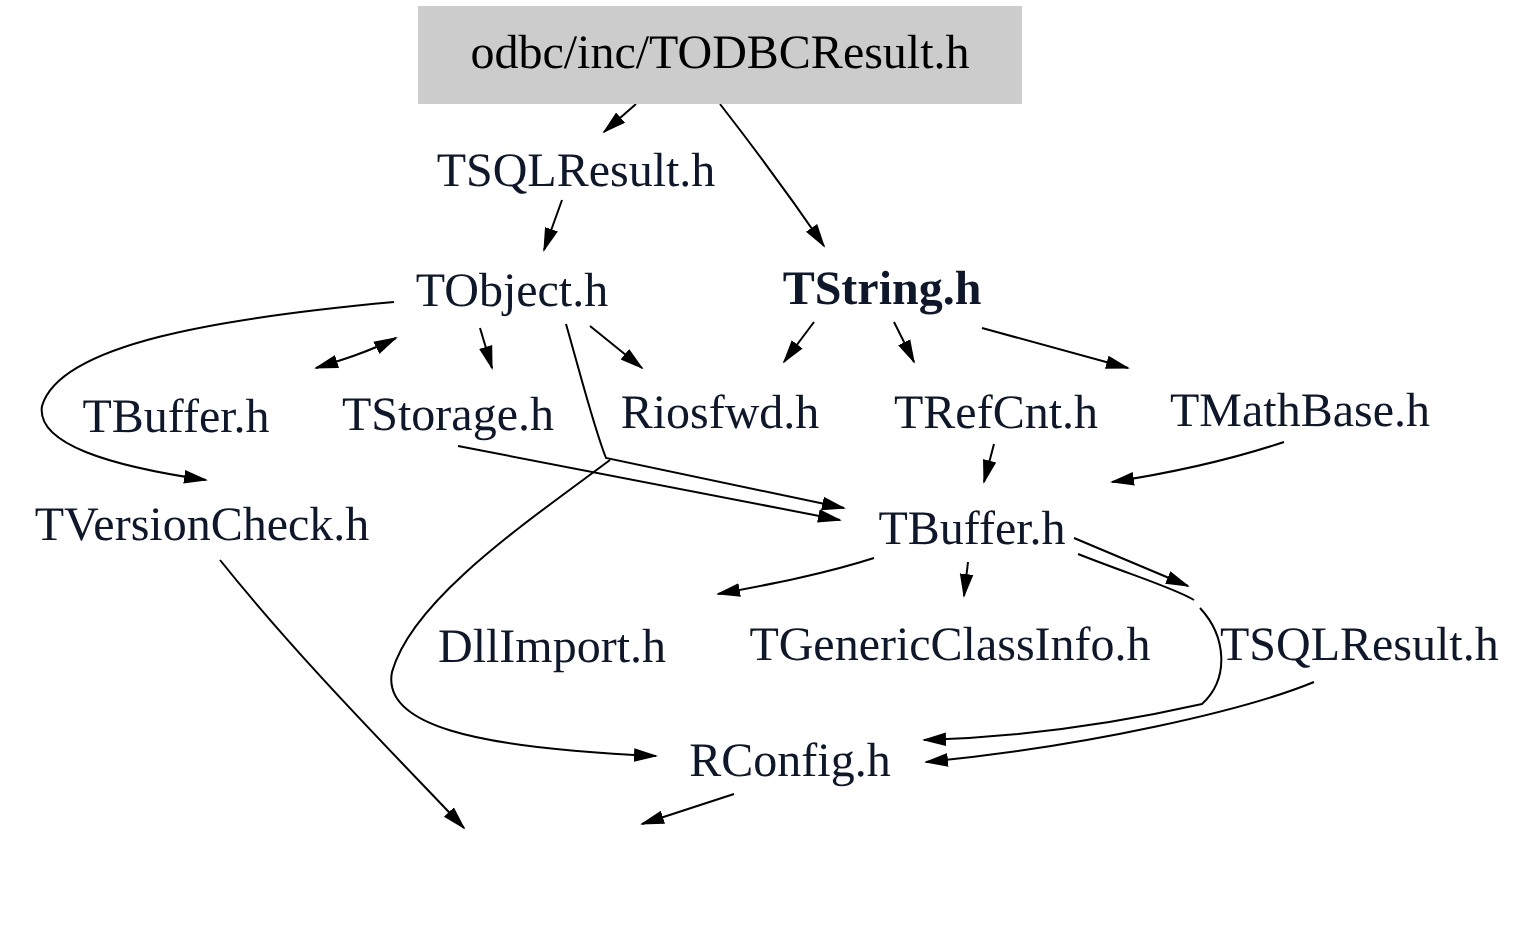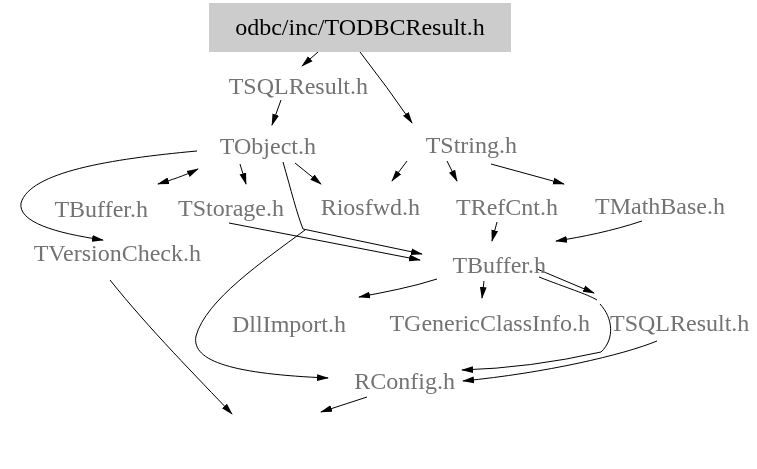--- a/index.html
+++ b/index.html
@@ -9,23 +9,23 @@
     background:#ffffff;
     font-family:"Liberation Serif","DejaVu Serif",serif;
     color:#000;
     overflow:hidden;
   }
   #edges{position:absolute;left:0;top:0;width:757px;height:469px;}
   .node{
     position:absolute;
     font-size:24px;
     line-height:26px;
-    text-align:right;
+    text-align:center;
     white-space:nowrap;
-    color:#737373;
+    color:#0f172a;
   }
   .rootbox{
     position:absolute;
     display:flex;align-items:center;justify-content:center;
     font-size:24px;
     white-space:nowrap;
   }
   path.edge{fill:none;stroke:#000;stroke-width:1;}
 </style>
 </head>
@@ -65,33 +65,33 @@
   </svg>
 
   <div class="rootbox" style="left:183px;top:3px;width:302px;height:49px;background:#cccccc;margin-left:26px;">
     <span>odbc/inc/TODBCResult.h</span>
   </div>
 
   <div class="node" style="left:208px;top:73px;width:160px;">TSQLResult.h</div>
 
   <div class="node" style="left:196px;top:133px;width:120px;">TObject.h</div>
 
-  <div class="node" style="left:397px;top:132px;width:120px;">TString.h</div>
+  <div class="node" style="left:381px;top:132px;width:120px;font-weight:bold;">TString.h</div>
 
   <div class="node" style="left:28px;top:196px;width:120px;">TBuffer.h</div>
 
   <div class="node" style="left:164px;top:195px;width:120px;">TStorage.h</div>
 
   <div class="node" style="left:300px;top:194px;width:120px;">Riosfwd.h</div>
 
   <div class="node" style="left:438px;top:194px;width:120px;">TRefCnt.h</div>
 
   <div class="node" style="left:575px;top:193px;width:150px;">TMathBase.h</div>
 
-  <div class="node" style="left:1px;top:240px;width:200px;font-family:Liberation Serif, serif;">TVersionCheck.h</div>
+  <div class="node" style="left:1px;top:250px;width:200px;font-family:Liberation Serif, serif;">TVersionCheck.h</div>
 
   <div class="node" style="left:426px;top:252px;width:120px;">TBuffer.h</div>
 
   <div class="node" style="left:206px;top:311px;width:140px;">DllImport.h</div>
 
   <div class="node" style="left:360px;top:310px;width:230px;">TGenericClassInfo.h</div>
 
   <div class="node" style="left:610px;top:310px;width:130px;">TSQLResult.h</div>
 
   <div class="node" style="left:335px;top:368px;width:120px;">RConfig.h</div>

